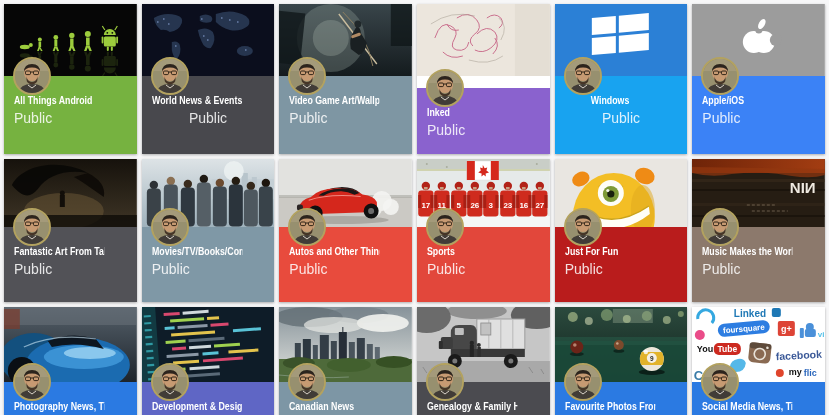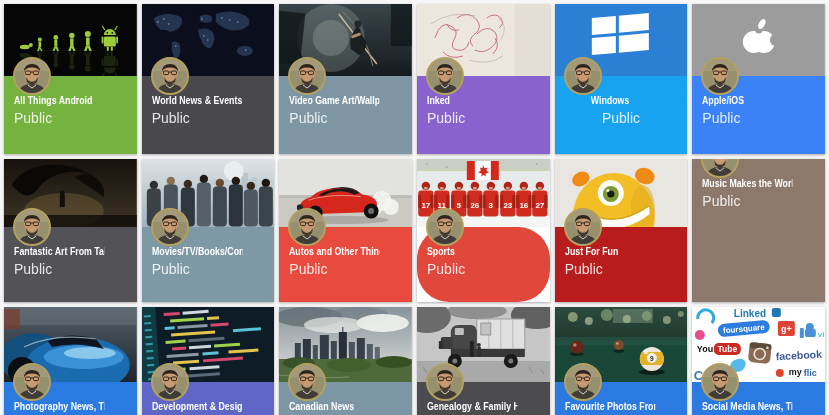--- a/index.html
+++ b/index.html
@@ -136,21 +136,21 @@
             <circle cx="62" cy="32" r="0.7"></circle>
             <circle cx="80" cy="14" r="0.7"></circle>
           <circle cx="88" cy="16" r="0.7"></circle>
             <circle cx="96" cy="18" r="0.7"></circle>
             <circle cx="34" cy="42" r="0.7"></circle>
           <circle cx="104" cy="46" r="0.7"></circle>
             <circle cx="66" cy="36" r="0.7"></circle>
         </g>
       </svg>
     </div>
-    <div class="cfoot" style="background: rgb(72, 72, 77);">
+    <div class="cfoot" style="background: rgb(72, 72, 77); text-align: center;">
       <span class="avatar">
           <svg viewBox="0 0 34 34">
             <use href="#av"></use>
           </svg>
         </span>
       <div class="ctitle">World News &amp; Events</div>
       <div class="cpublic">Public</div>
     </div>
   </div>
 
@@ -194,21 +194,21 @@
           <path d="M30,20 q4,8 12,6"></path>
             <path d="M78,34 q6,8 -2,16"></path>
         </g>
         <g stroke="#a9a195" fill="none" opacity=".7" stroke-width="0.8">
           <path d="M14,20 q20,-14 44,-8"></path>
             <path d="M52,56 q20,6 34,-4"></path>
             <path d="M84,36 q8,-14 -2,-22"></path>
         </g>
       </svg>
     </div>
-    <div class="cfoot" style="background: rgb(138, 98, 206);">
+    <div class="cfoot" style="background: rgb(138, 98, 206); margin-top: 12px;">
       <span class="avatar">
           <svg viewBox="0 0 34 34">
             <use href="#av"></use>
           </svg>
         </span>
       <div class="ctitle">Inked</div>
       <div class="cpublic">Public</div>
     </div>
   </div>
 
@@ -437,21 +437,21 @@
               <circle cy="27" r="4.2" fill="#b22318"></circle>
               <rect x="-1.8" y="28" width="3.6" height="2.6" fill="#c9a183"></rect>
               <rect x="-7.6" y="31.5" width="15.2" height="26" rx="3" fill="#cf2b1e"></rect>
               <rect x="-7.6" y="36" width="3" height="13" fill="#a81f14"></rect>
               <rect x="4.6" y="36" width="3" height="13" fill="#a81f14"></rect>
               <text y="49">27</text>
             </g>
         </g>
       </svg>
     </div>
-    <div class="cfoot" style="background: rgb(226, 71, 59); border-radius: 32px;">
+    <div class="cfoot" style="background: rgb(226, 71, 59);">
       <span class="avatar">
           <svg viewBox="0 0 34 34">
             <use href="#av"></use>
           </svg>
         </span>
       <div class="ctitle">Sports</div>
       <div class="cpublic">Public</div>
     </div>
   </div>
 
@@ -478,20 +478,36 @@
           <svg viewBox="0 0 34 34">
             <use href="#av"></use>
           </svg>
         </span>
       <div class="ctitle">Just For Fun</div>
       <div class="cpublic">Public</div>
     </div>
   </div>
 
   <div class="card r2">
+    <div class="cimg">
+      <svg viewBox="0 0 133 68" preserveAspectRatio="xMidYMid slice">
+        <rect width="133" height="68" fill="#261d13"></rect>
+        <rect y="20" width="133" height="3" fill="#3c2d1d" opacity=".5"></rect>
+        <rect y="30" width="133" height="2" fill="#140f08" opacity=".6"></rect>
+        <rect y="44" width="133" height="3" fill="#3c2d1d" opacity=".4"></rect>
+        <rect y="56" width="133" height="2" fill="#140f08" opacity=".6"></rect>
+        <rect width="133" height="14" fill="url(#g-ms)"></rect>
+        <path d="M0,14 q20,5 40,1 q30,-4 60,2 q20,3 33,-1 l0,-6 L0,8 z" fill="#93380f" opacity=".7"></path>
+        <text x="98" y="34" font-size="15" font-weight="bold" fill="#efe9e0">NIИ</text>
+        <g stroke="#cbb79c" opacity=".4" stroke-width="1" stroke-dasharray="3,2">
+          <path d="M55,46 h28"></path>
+            <path d="M60,52 h36"></path>
+        </g>
+      </svg>
+    </div>
     <div class="cfoot" style="background: rgb(140, 121, 108);">
       <span class="avatar">
           <svg viewBox="0 0 34 34">
             <use href="#av"></use>
           </svg>
         </span>
       <div class="ctitle">Music Makes the World Go '...</div>
       <div class="cpublic">Public</div>
     </div>
   </div>

